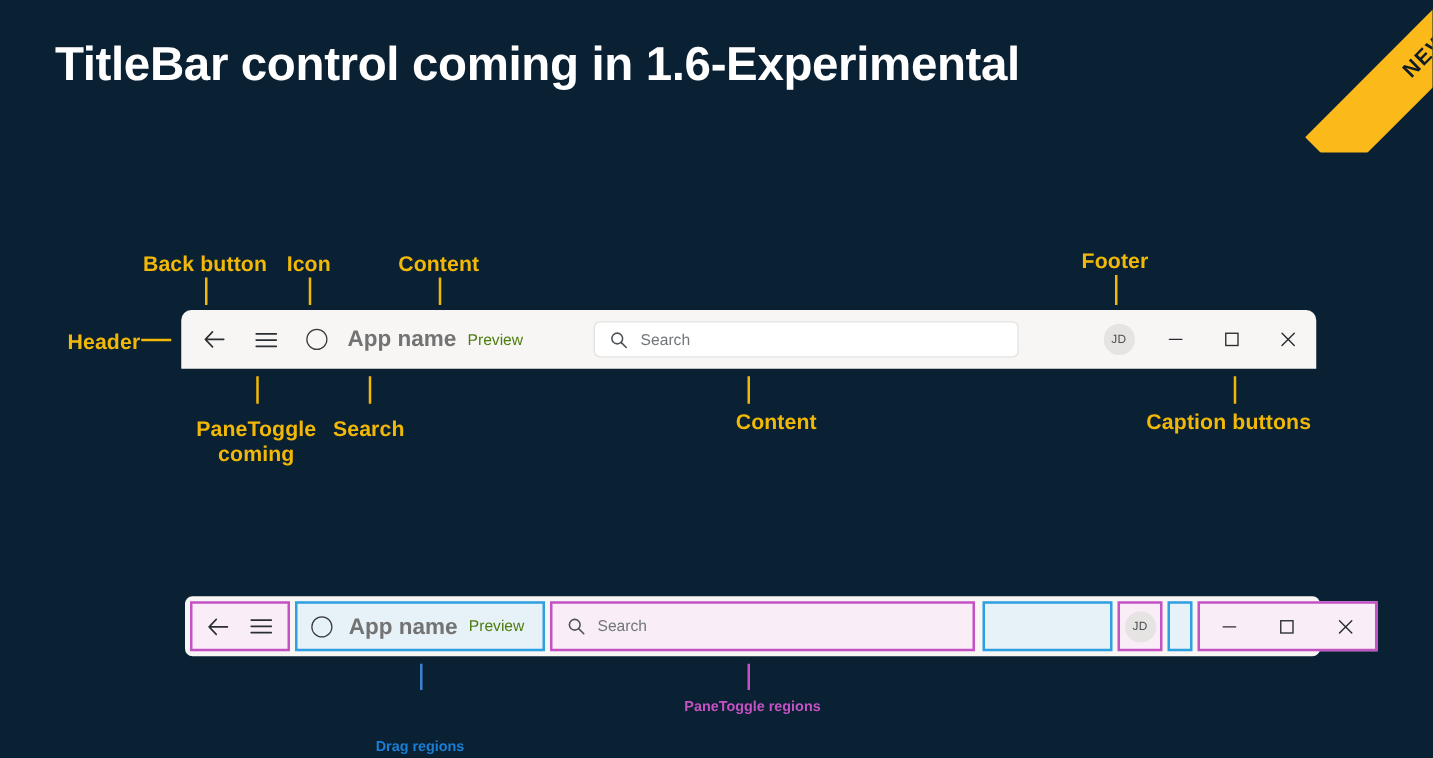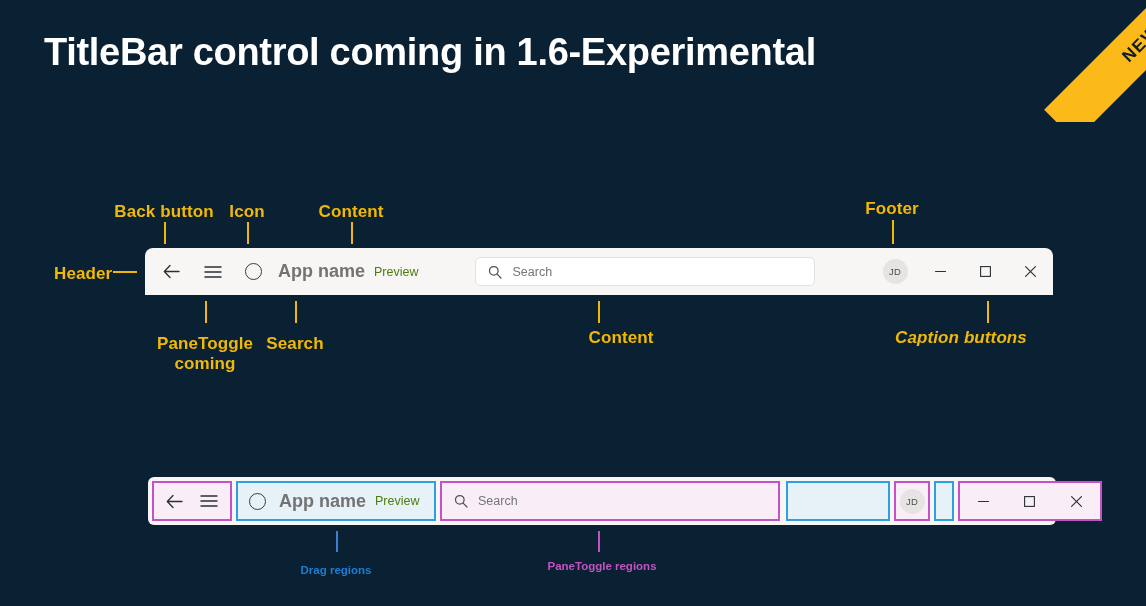--- a/index.html
+++ b/index.html
@@ -237,21 +237,21 @@
   <div>coming</div>
 </div>
 
 <div class="ann-tick" style="left:295px; top:301px; height:22px;"></div>
 <div class="ann center" style="left:295px; top:334px;">Search</div>
 
 <div class="ann-tick" style="left:598px; top:301px; height:22px;"></div>
 <div class="ann center" style="left:621px; top:328px;">Content</div>
 
 <div class="ann-tick" style="left:987px; top:301px; height:22px;"></div>
-<div class="ann center" style="left:961px; top:328px;font-style:italic;">Caption buttons</div>
+<div class="ann center" style="left:983px; top:328px;">Caption buttons</div>
 
 <div class="titlebar">
 
   <div class="tb-btn" style="margin-left:9px;">
     <span class="tb-icon">
       <svg width="17" height="15" viewBox="0 0 17 15">
         <path d="M7 1.5 L1.3 7.5 L7 13.5 M1.6 7.5 L16 7.5" fill="none" stroke="#2b2f33" stroke-width="1.3" stroke-linecap="round" stroke-linejoin="round"></path>
       </svg>
     </span>
   </div>
@@ -364,16 +364,16 @@
     </span>
     <span class="tb-icon">
       <svg width="13" height="13" viewBox="0 0 13 13">
         <path d="M1.6 1.6 L11.4 11.4 M11.4 1.6 L1.6 11.4" fill="none" stroke="#2b2f33" stroke-width="1.15" stroke-linecap="round"></path>
       </svg>
     </span>
   </div>
 </div>
 
 <div class="legend-tick drag" style="left:336px; top:531px; height:21px;"></div>
-<div class="legend legend-drag" style="left:336px; top:564px;text-align:right;">Drag regions</div>
+<div class="legend legend-drag" style="left:336px; top:592px;text-align:right;">Drag regions</div>
 
 <div class="legend-tick inter" style="left:598px; top:531px; height:21px;"></div>
 <div class="legend legend-inter" style="left:602px; top:560px;">PaneToggle regions</div>
 
 </body></html>

